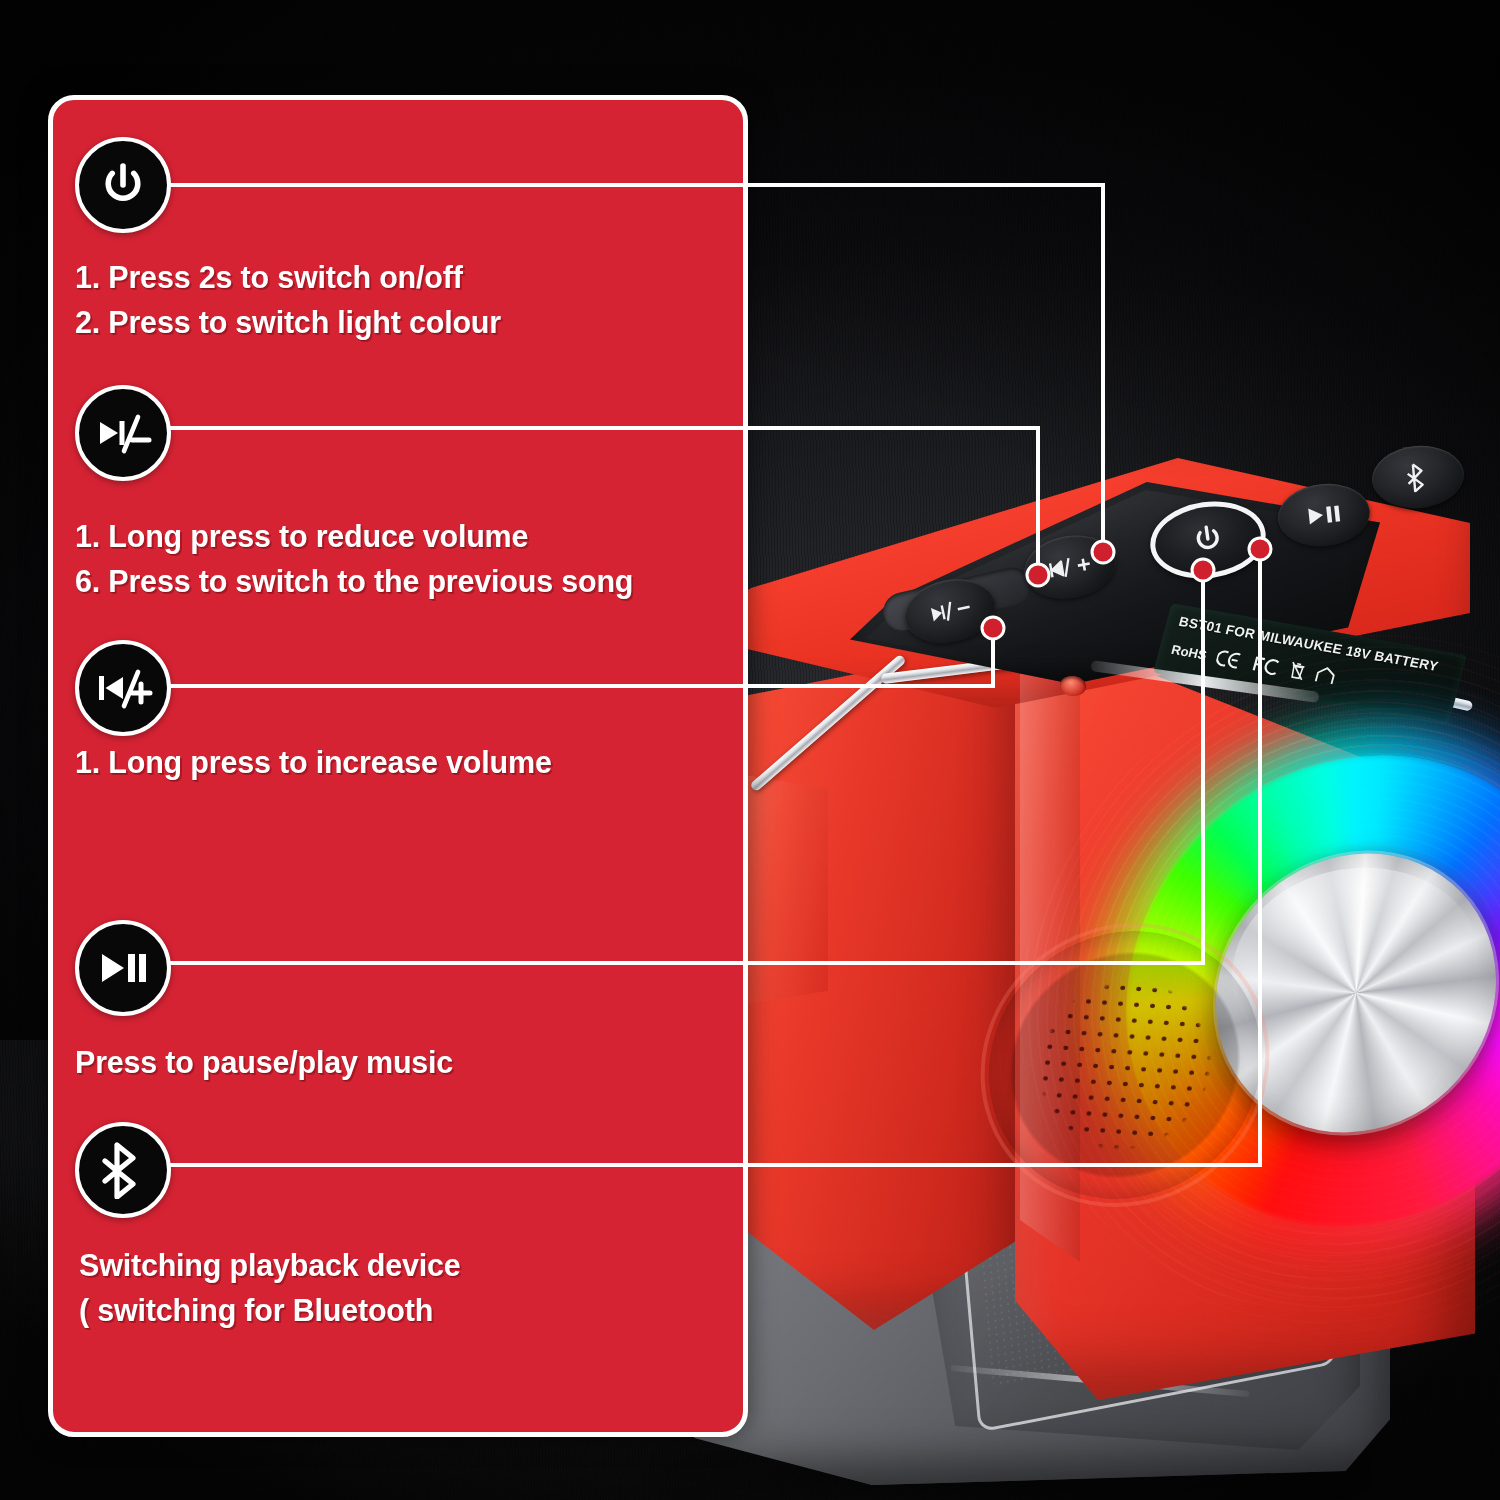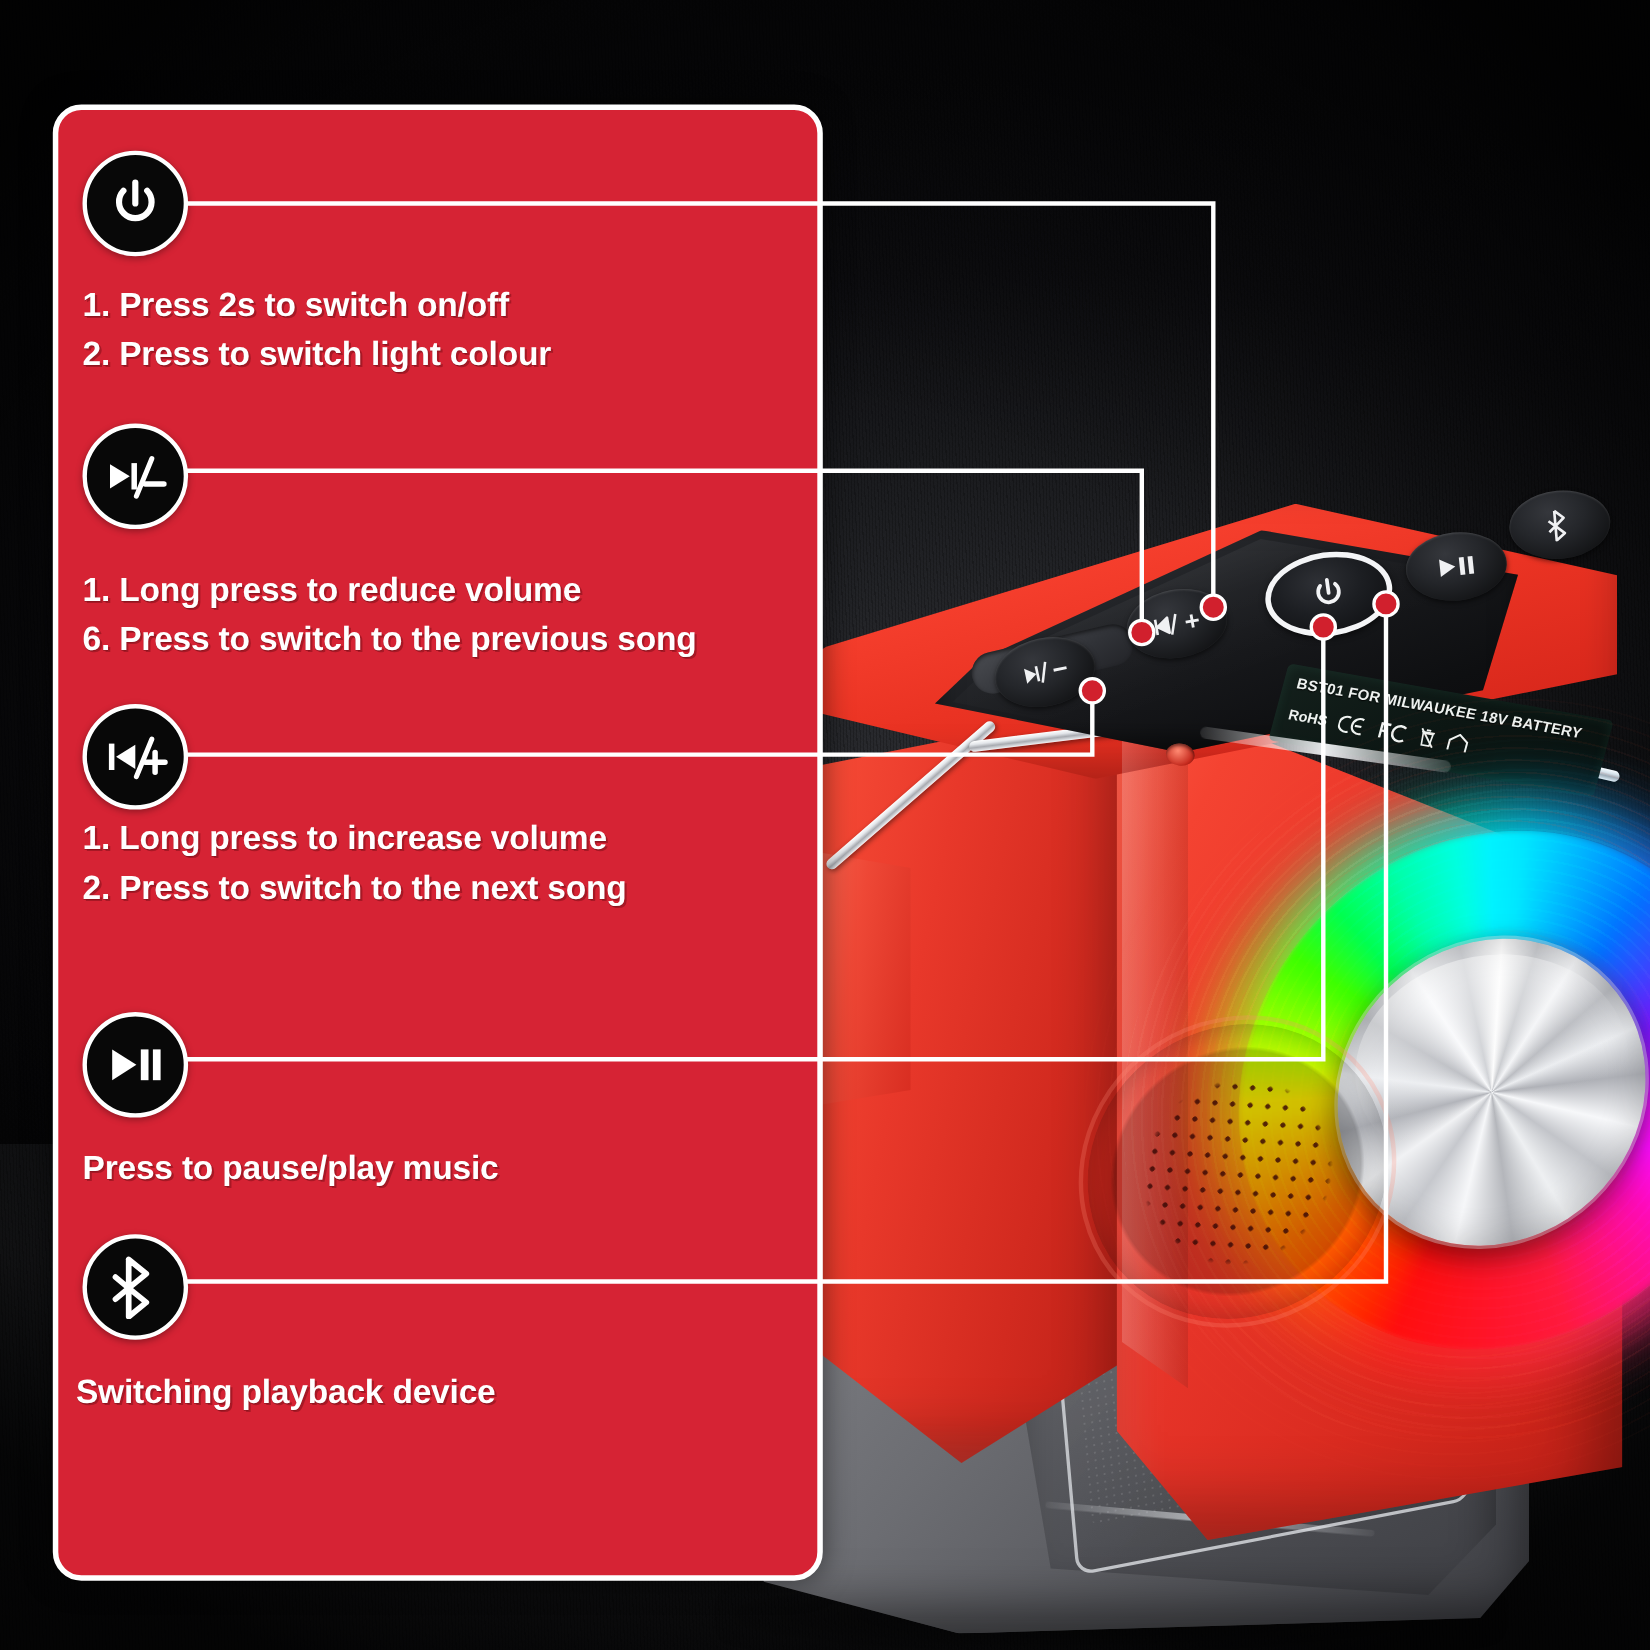--- a/index.html
+++ b/index.html
@@ -557,21 +557,20 @@
           <svg width="62" height="44" viewBox="0 0 62 44">
             <rect x="7" y="10" width="5" height="24" fill="#ffffff"></rect>
             <path d="M31 11 L13.5 22 L31 33 Z" fill="#ffffff"></path>
             <path d="M46 6 L32 40" stroke="#ffffff" stroke-width="4.6" stroke-linecap="round"></path>
             <path d="M40 27 L58 27 M49 18 L49 36" stroke="#ffffff" stroke-width="5" stroke-linecap="round"></path>
           </svg>
         </span>
       </div>
       <div class="desc" style="left:22px; top:640px">
         <div>1. Long press to increase volume</div>
-        <div>2. Press to switch to the next song</div>
       </div>
     </div>
 
     <div class="row" style="top:0">
       <div class="badge" style="left:22px; top:820px">
         <span>
           <svg width="58" height="44" viewBox="0 0 58 44">
             <path d="M8 8 L30 22 L8 36 Z" fill="#ffffff"></path>
             <rect x="34" y="8" width="7" height="28" fill="#ffffff"></rect>
             <rect x="45" y="8" width="7" height="28" fill="#ffffff"></rect>
@@ -584,22 +583,23 @@
     </div>
 
     <div class="row" style="top:0">
       <div class="badge" style="left:22px; top:1022px">
         <span>
           <svg width="44" height="58" viewBox="0 0 44 58">
             <path d="M16 4 L32 17 L16 30 L16 4 M16 30 L32 43 L16 56 L16 30 M16 30 L4 20 M16 30 L4 40" stroke="#ffffff" stroke-width="5.2" fill="none" stroke-linejoin="round" stroke-linecap="round"></path>
           </svg>
         </span>
       </div>
-      <div class="desc" style="left:16px; top:1143px">
+      <div class="desc" style="left:26px; top:1143px">
         <div>Switching playback device</div>
+        <div>( switching for Bluetooth</div>
       </div>
     </div>
   </div>
 
   <svg id="callouts" viewBox="0 0 1500 1500">
 
     <path d="M170 185 H1103 V548"></path>
     <circle cx="1103" cy="552" r="11"></circle>
 
     <path d="M170 428 H1038 V570"></path>

